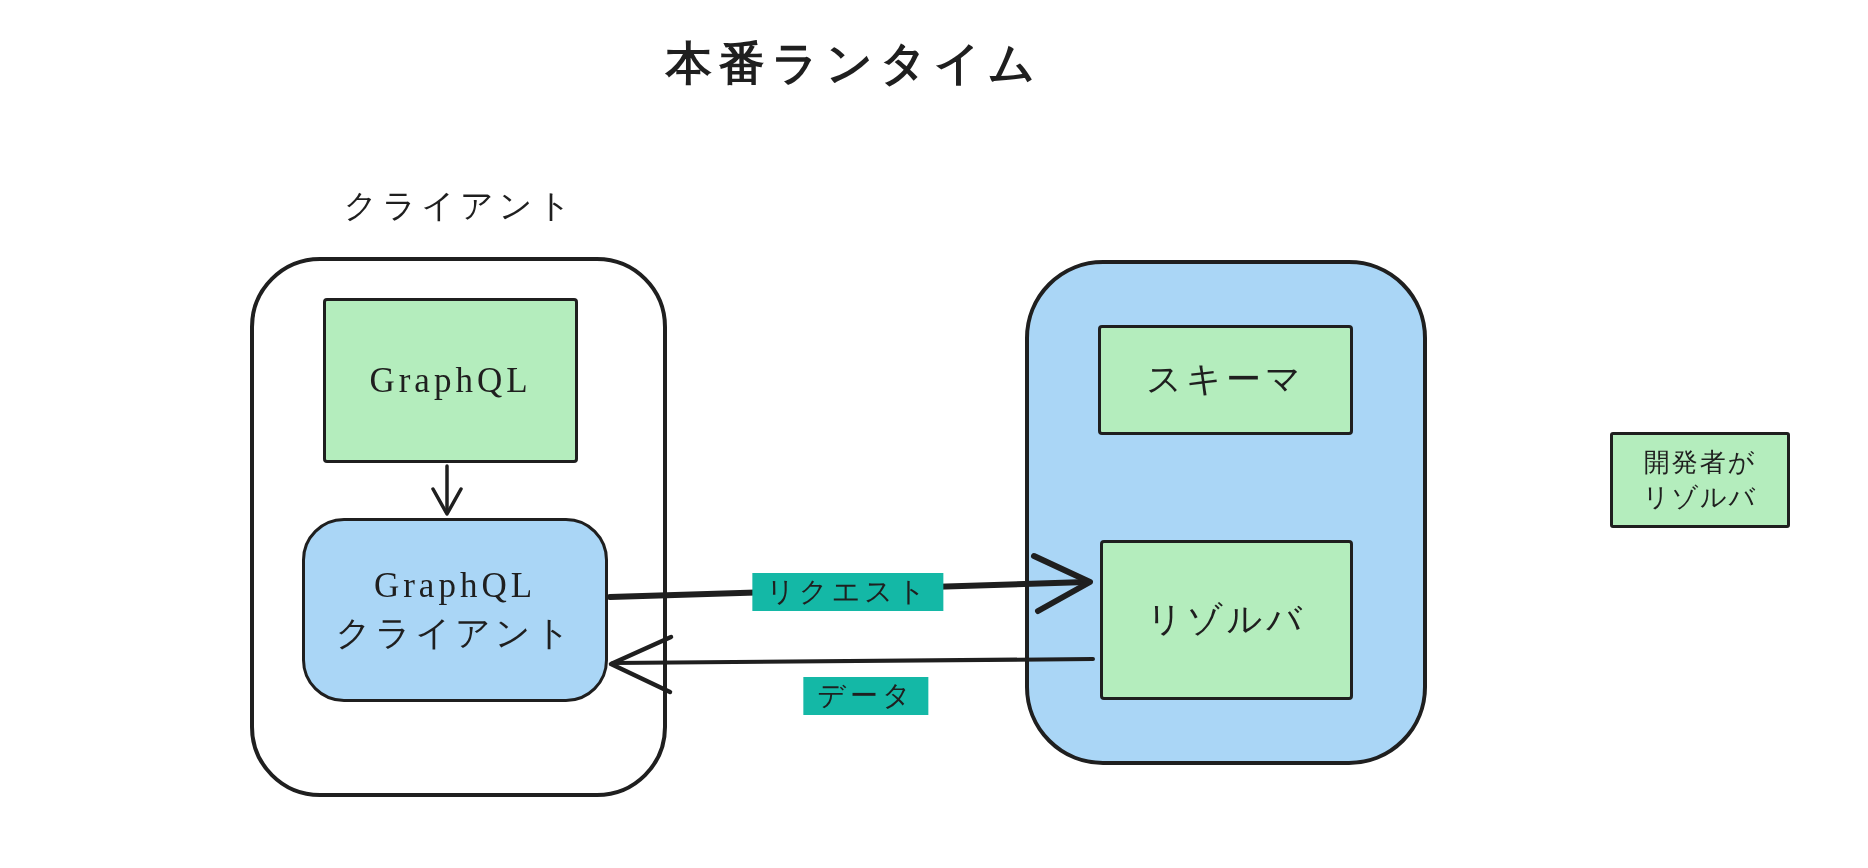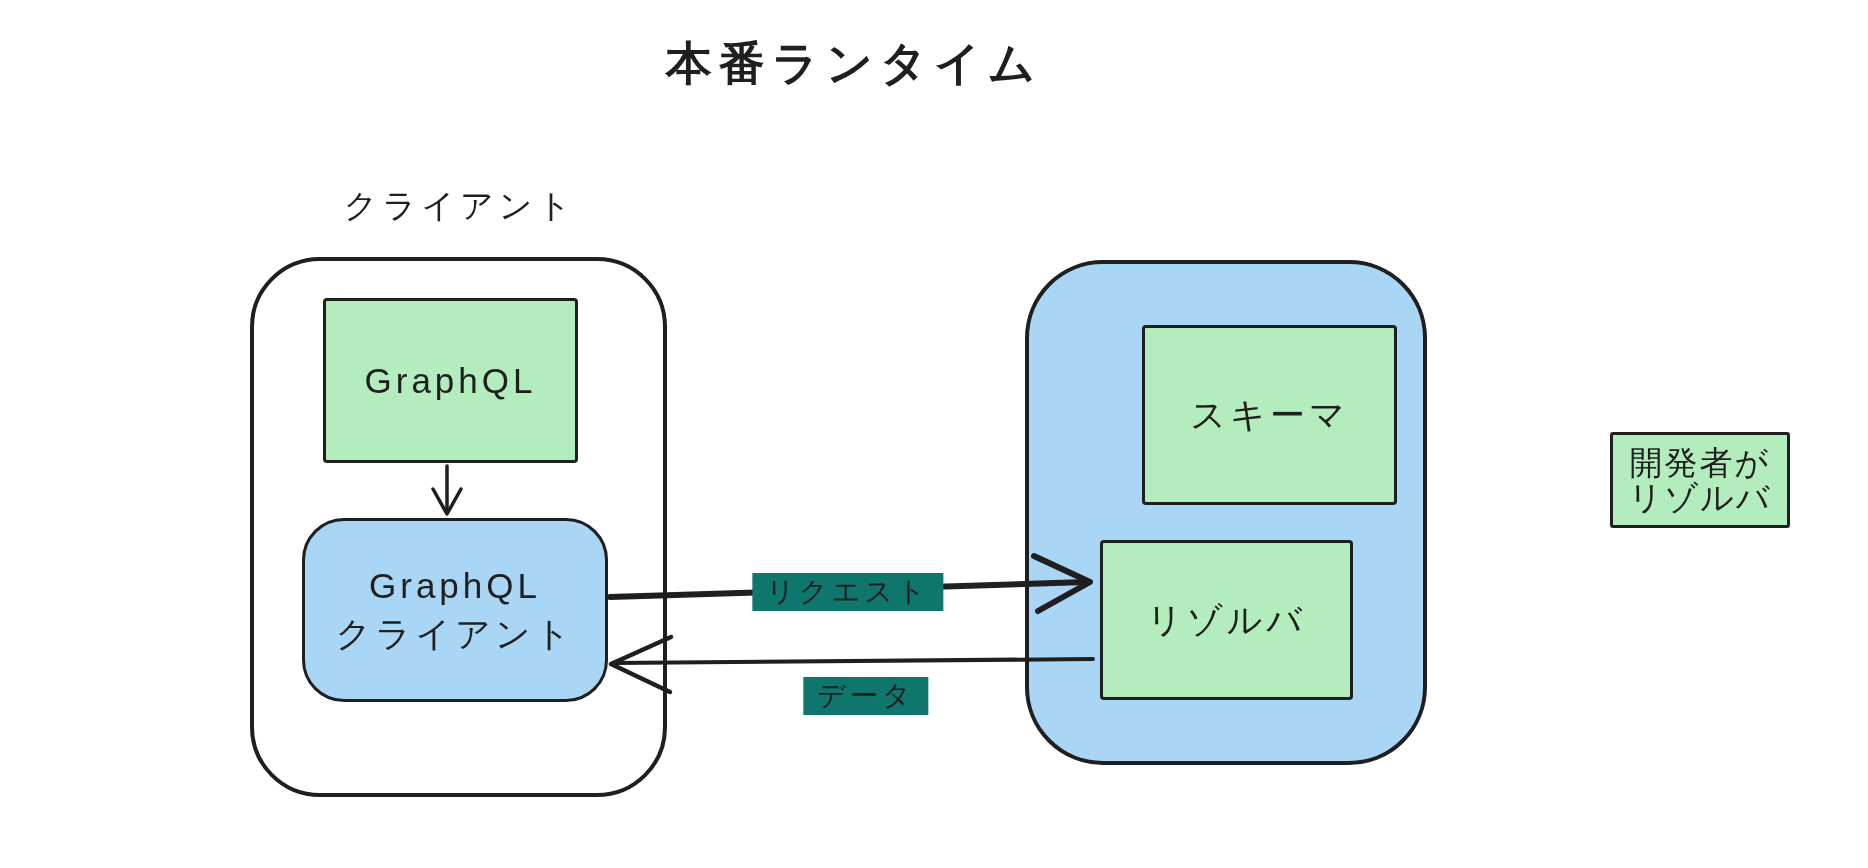--- a/index.html
+++ b/index.html
@@ -1,18 +1,18 @@
 <!DOCTYPE html>
 <html><head>
 <meta charset="utf-8">
 <style>
   html,body{margin:0;padding:0;background:#ffffff;}
   .canvas{
     position:relative;width:1868px;height:868px;background:#ffffff;overflow:hidden;
-    font-family:Liberation Sans, sans-serif;color:#1f1f1f;
+    font-family:Liberation Serif, serif;color:#1f1f1f;
   }
   .abs{position:absolute;}
   .ctr{display:flex;align-items:center;justify-content:center;text-align:center;}
   .title{
     left:454px;top:34px;width:800px;height:60px;
     font-size:46px;font-weight:bold;letter-spacing:7px;
   }
   .sec-label{font-size:33px;letter-spacing:5px;}
   .client-label{left:310px;top:184px;width:300px;height:44px;}
   .server-label{left:1073px;top:182px;width:300px;height:46px;}
@@ -24,29 +24,29 @@
     left:1025px;top:260px;width:402px;height:505px;border-radius:78px;background:#aad6f6;
   }
   .node{
     border:3.5px solid #1f1f1f;box-sizing:border-box;
     font-size:35px;letter-spacing:4px;line-height:48px;
   }
   .green{background:#b4edbd;}
   .blue{background:#aad6f6;}
   .query-box{left:323px;top:298px;width:255px;height:165px;border-radius:4px;}
   .client-box{left:302px;top:518px;width:306px;height:184px;border-radius:42px;}
-  .schema-box{left:1098px;top:325px;width:255px;height:180px;border-radius:4px;margin-left:44px;}
+  .schema-box{left:1098px;top:325px;width:255px;height:110px;border-radius:4px;}
   .resolver-box{left:1100px;top:540px;width:253px;height:160px;border-radius:4px;}
   .legend-green{left:1610px;top:432px;width:180px;height:96px;border-radius:3px;
-    font-size:33px;line-height:35px;letter-spacing:2px;justify-content:center;}
+    font-size:26px;line-height:35px;letter-spacing:2px;justify-content:center;}
   .legend-blue{left:1608px;top:572px;width:199px;height:105px;border-radius:3px;
     font-size:27px;letter-spacing:3px;}
   .arrow-svg{left:0;top:0;width:1868px;height:868px;pointer-events:none;}
   .edge-label{
-    background:#0f766e;padding:0 14px;font-size:28px;letter-spacing:4px;
+    background:#14b8a6;padding:0 14px;font-size:28px;letter-spacing:4px;
     transform:translate(-50%,-50%);white-space:nowrap;
   }
   .req-label{left:848px;top:592px;}
   .data-label{left:866px;top:696px;}
 </style>
 </head>
 <body>
 
 <div class="canvas">
 

